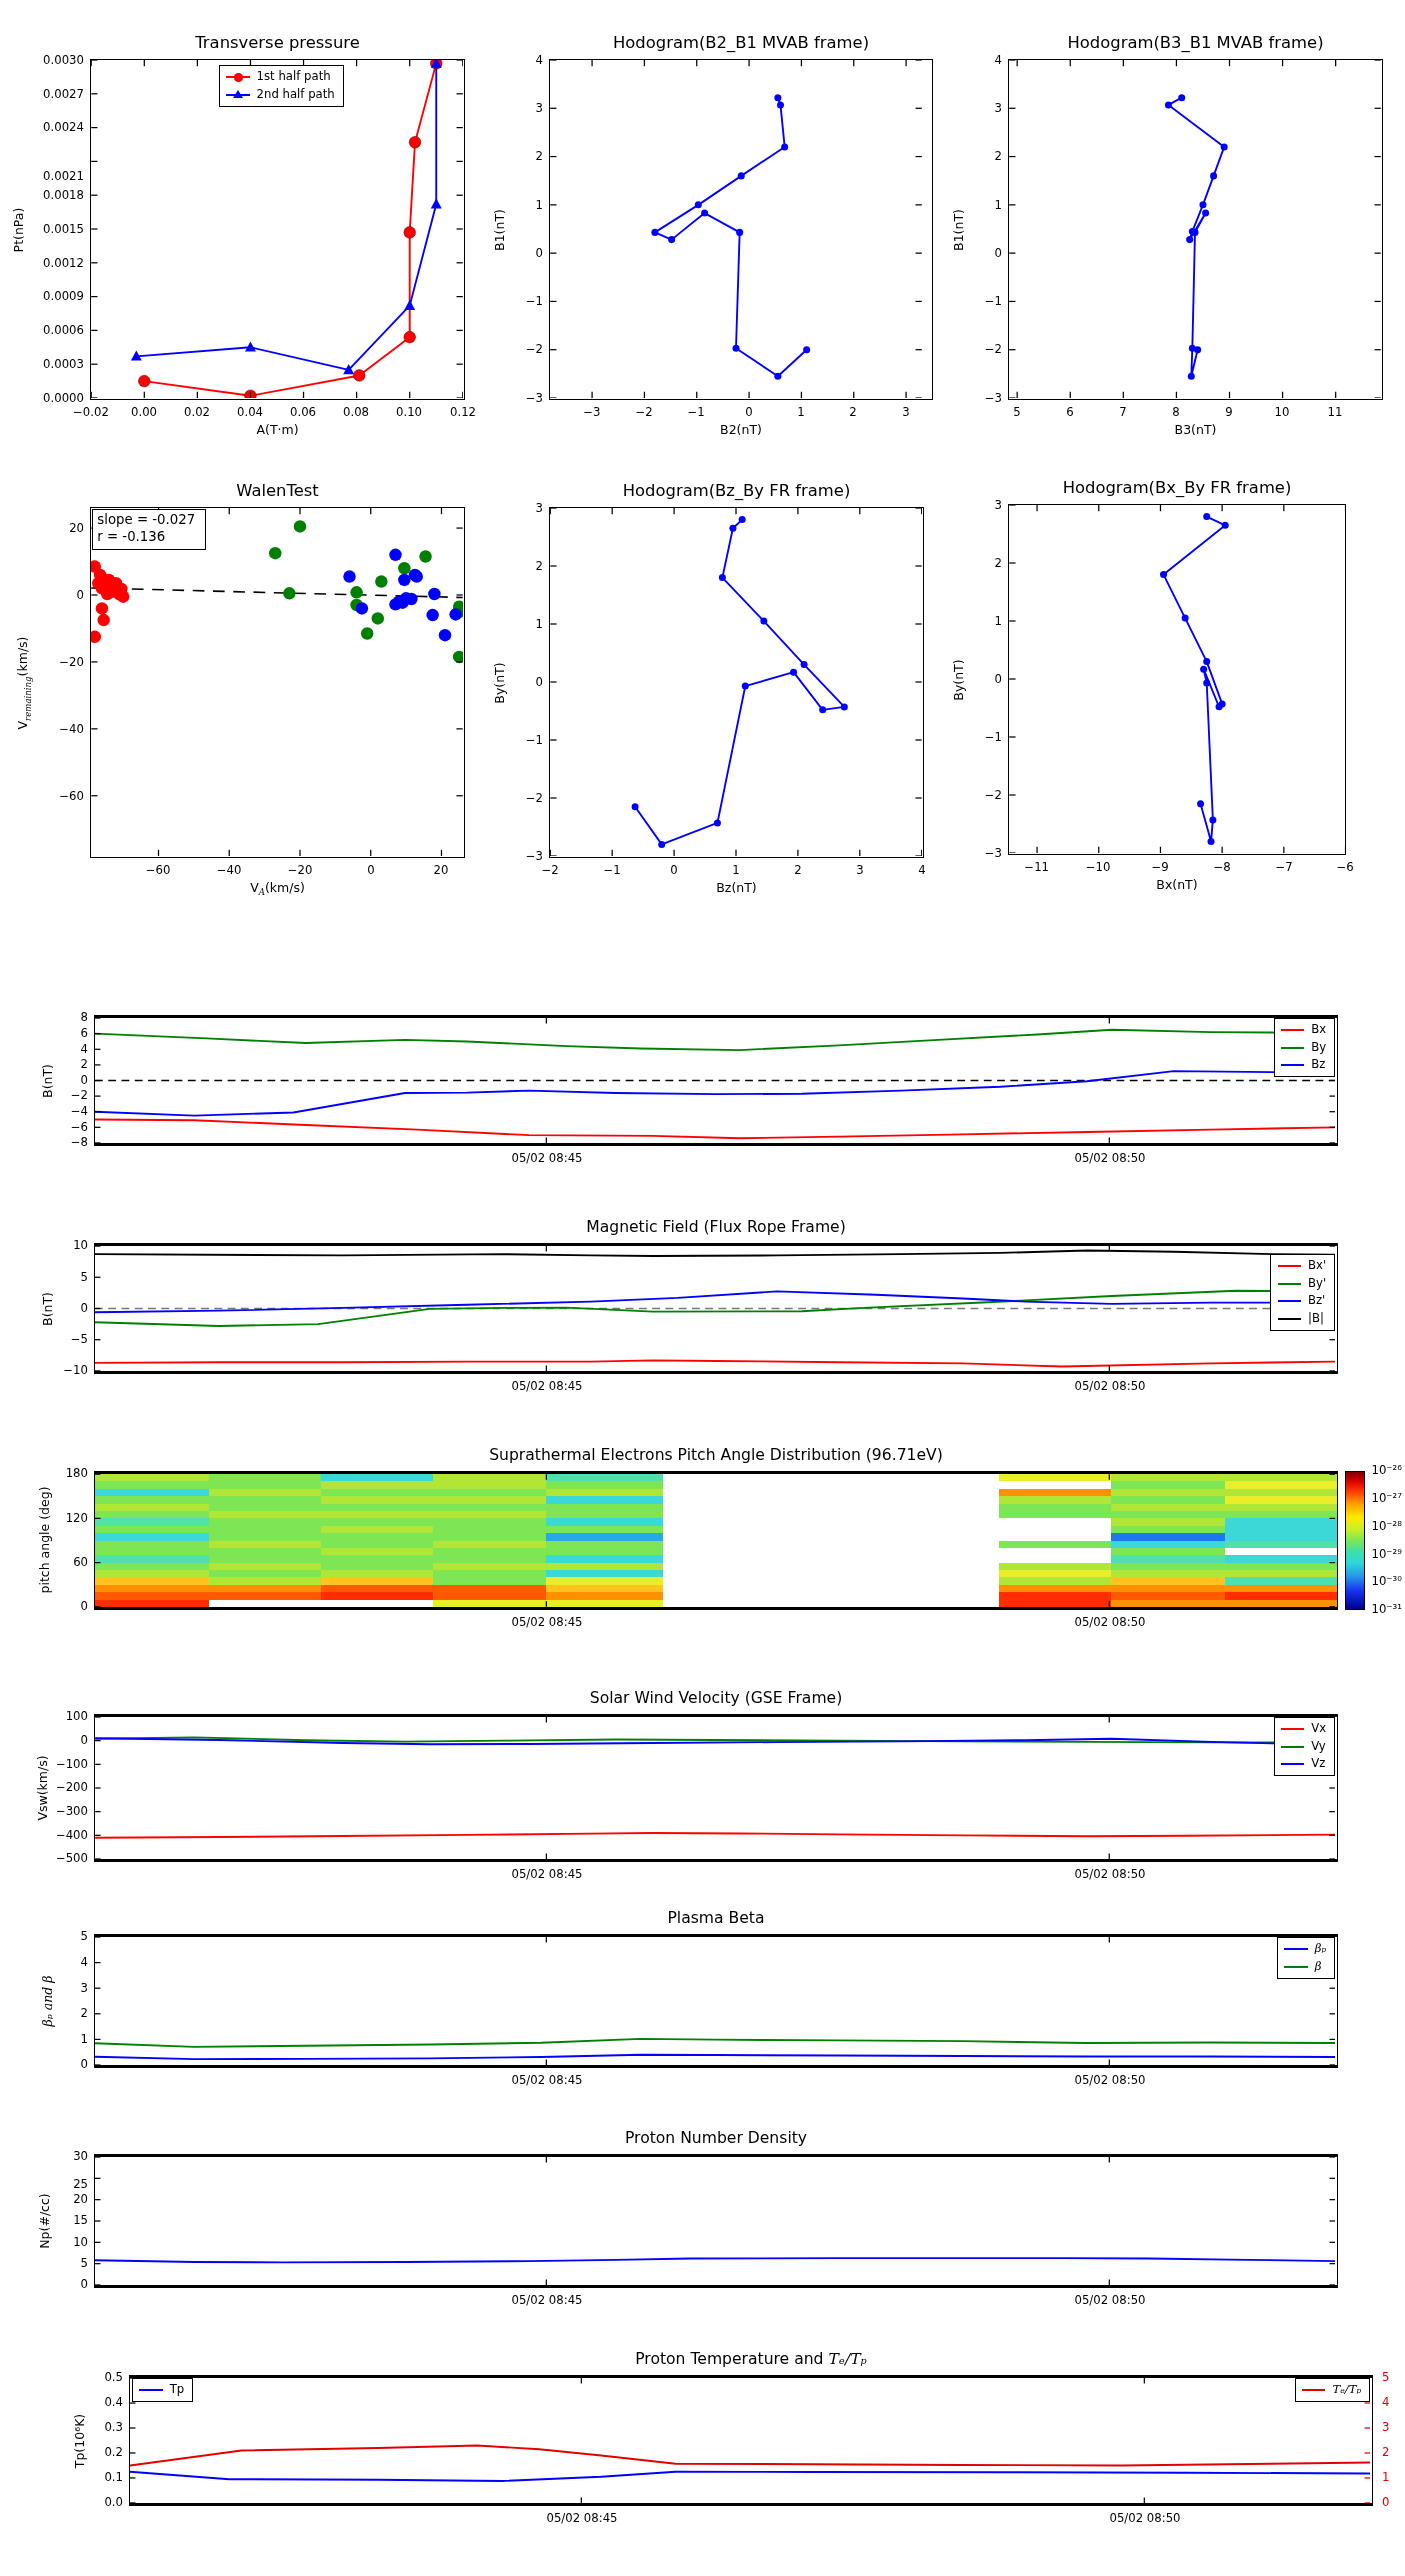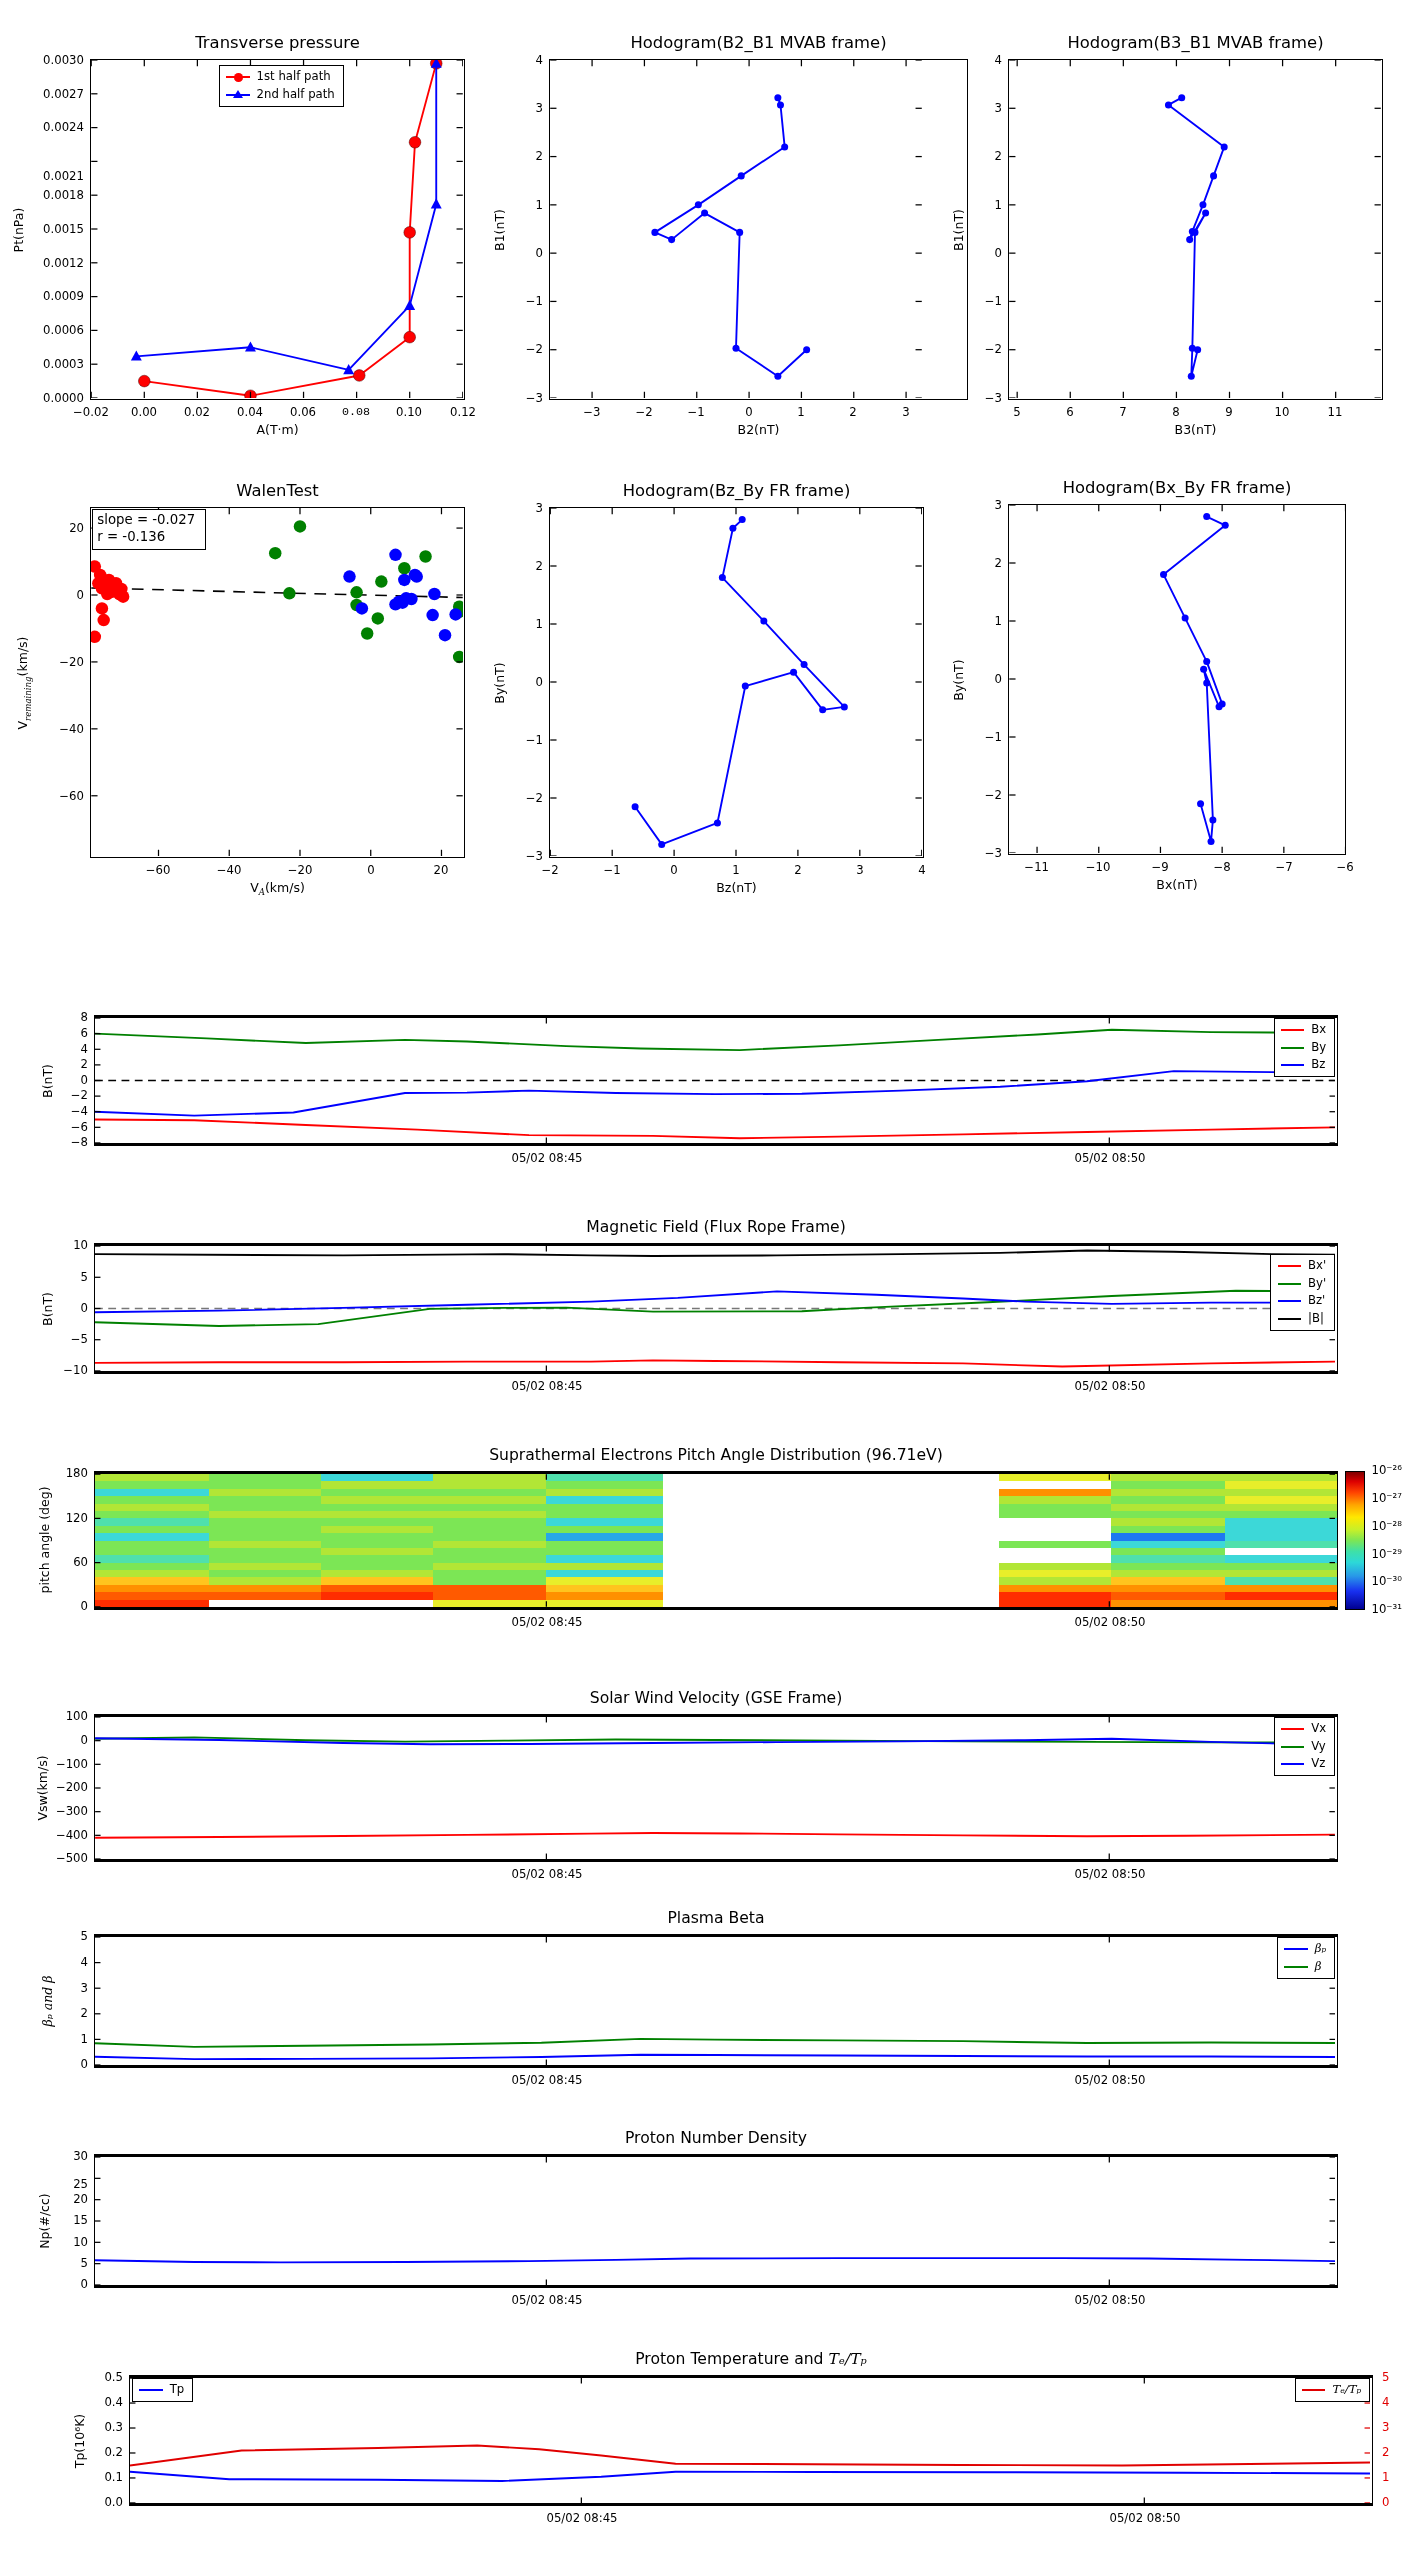--- a/index.html
+++ b/index.html
@@ -103,21 +103,21 @@
           <line x1="476" y1="0" x2="468" y2="0" stroke="#000" stroke-width="1.6"></line>
         </svg>
       </div>
     <div class="xlabel">A(T·m)</div>
     <div class="ylabel" style="left: -72px; top: 171px;">Pt(nPa)</div>
   <div class="ticklab xt" style="left: -46px; top: 346px; width: 94px;">−0.02</div>
       <div class="ticklab xt" style="left: 7px; top: 346px; width: 94px;">0.00</div>
       <div class="ticklab xt" style="left: 60px; top: 346px; width: 94px;">0.02</div>
       <div class="ticklab xt" style="left: 113px; top: 346px; width: 94px;">0.04</div>
       <div class="ticklab xt" style="left: 166px; top: 346px; width: 94px;">0.06</div>
-      <div class="ticklab xt" style="left: 219px; top: 346px; width: 94px; font-family: Liberation Mono, monospace;">0.08</div>
+      <div class="ticklab xt" style="left: 219px; top: 346px; width: 94px;">0.08</div>
       <div class="ticklab xt" style="left: 272px; top: 346px; width: 94px;">0.10</div>
       <div class="ticklab xt" style="left: 326px; top: 346px; width: 94px;">0.12</div>
       <div class="ticklab yt" style="left: -72px; top: 332px; width: 66px;">0.0000</div>
       <div class="ticklab yt" style="left: -72px; top: 298px; width: 66px;">0.0003</div>
       <div class="ticklab yt" style="left: -72px; top: 264px; width: 66px;">0.0006</div>
       <div class="ticklab yt" style="left: -72px; top: 230px; width: 66px;">0.0009</div>
       <div class="ticklab yt" style="left: -72px; top: 197px; width: 66px;">0.0012</div>
       <div class="ticklab yt" style="left: -72px; top: 163px; width: 66px;">0.0015</div>
       <div class="ticklab yt" style="left: -72px; top: 129px; width: 66px;">0.0018</div>
       <div class="ticklab yt" style="left: -72px; top: 110px; width: 66px;">0.0021</div>
@@ -133,21 +133,21 @@
         </div>
         <div class="leg-row">
           <span class="leg-line" style="border-top-color: rgb(0, 0, 255);">
             <span class="leg-tri" style="border-bottom-color: rgb(0, 0, 255);"></span>
           </span>
           <span>2nd half path</span>
         </div>
       </div>
     </div>
 
-  <div class="chart sq" style="left: 549px; top: 59px; width: 419px; height: 341px;">
+  <div class="chart sq" style="left: 549px; top: 59px; width: 384px; height: 341px;">
     <div class="title">Hodogram(B2_B1 MVAB frame)</div>
     <div class="axes">
         <svg viewBox="0 0 476 433" width="372" height="338">
           <polyline points="328.50704225352115,371.14285714285717 291.6338028169014,405.1642857142857 238,369.28714285714284 242.69295774647887,220.82999999999998 197.77464788732394,196.08714285714285 155.5380281690141,230.10857142857142 134.0845070422535,220.82999999999998 189.72957746478875,185.57142857142858 244.70422535211267,148.45714285714286 300.3492957746479,111.34285714285716 294.9859154929577,57.52714285714285 291.6338028169014,48.24857142857138" fill="none" stroke="#0000ff" stroke-width="2.4" stroke-linejoin="round"></polyline>
           <circle cx="328.50704225352115" cy="371.14285714285717" r="4.5" fill="#0000ff"></circle>
           <circle cx="291.6338028169014" cy="405.1642857142857" r="4.5" fill="#0000ff"></circle>
           <circle cx="238" cy="369.28714285714284" r="4.5" fill="#0000ff"></circle>
           <circle cx="242.69295774647887" cy="220.82999999999998" r="4.5" fill="#0000ff"></circle>
           <circle cx="197.77464788732394" cy="196.08714285714285" r="4.5" fill="#0000ff"></circle>
           <circle cx="155.5380281690141" cy="230.10857142857142" r="4.5" fill="#0000ff"></circle>

